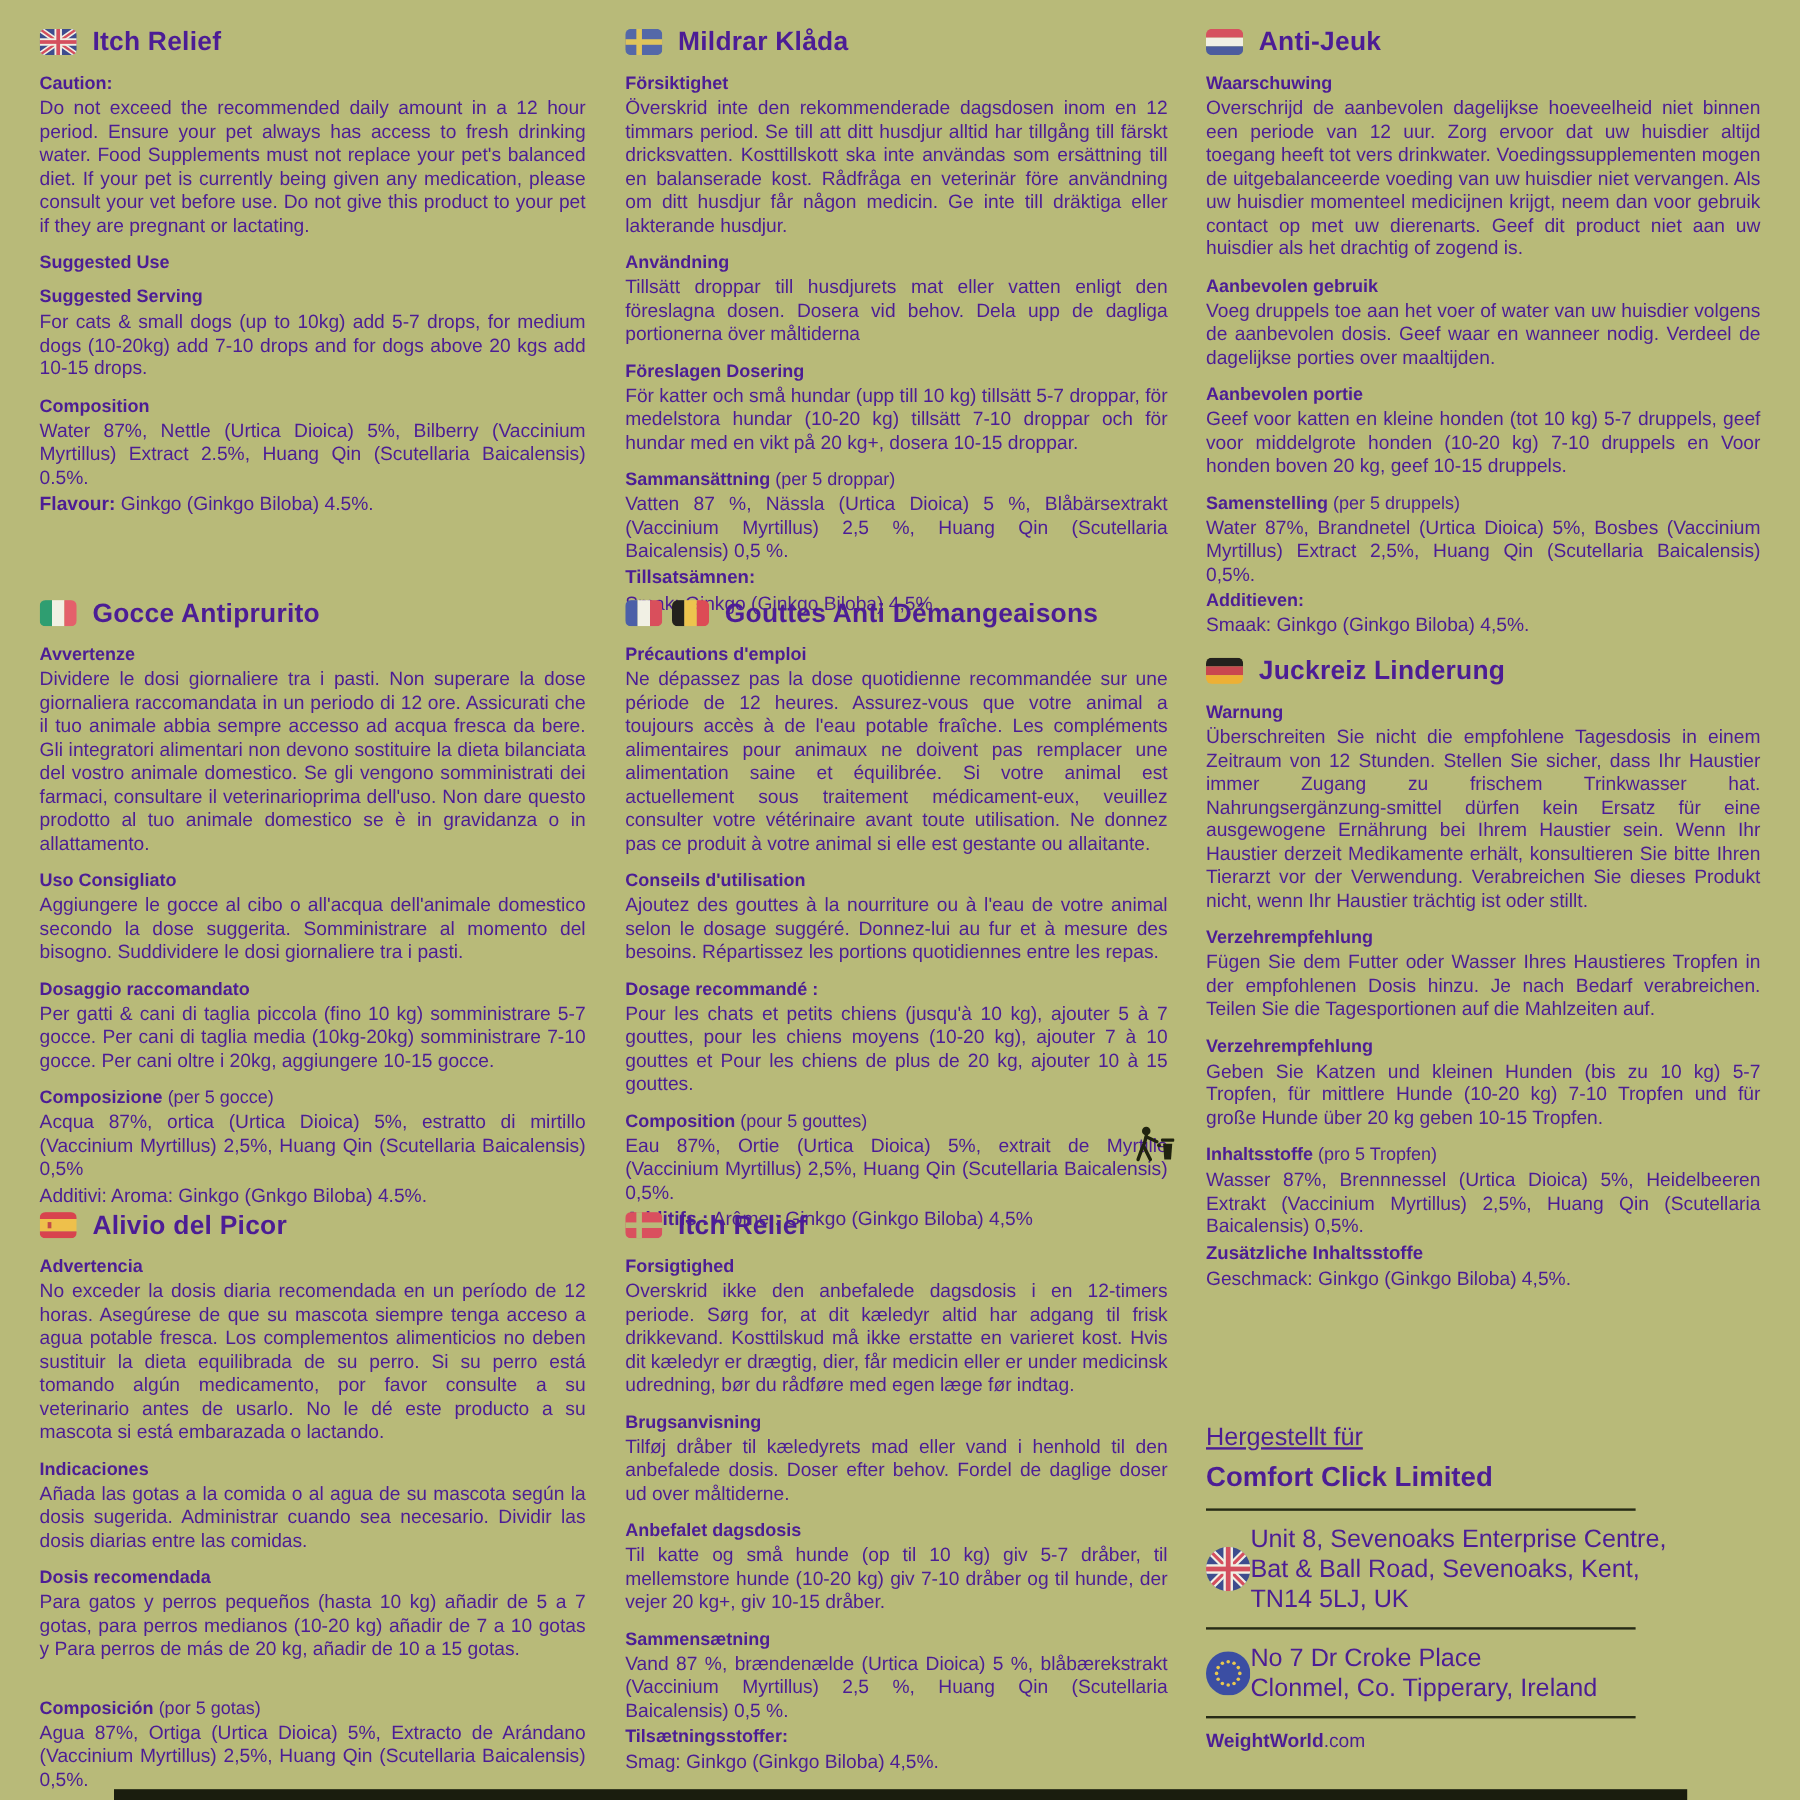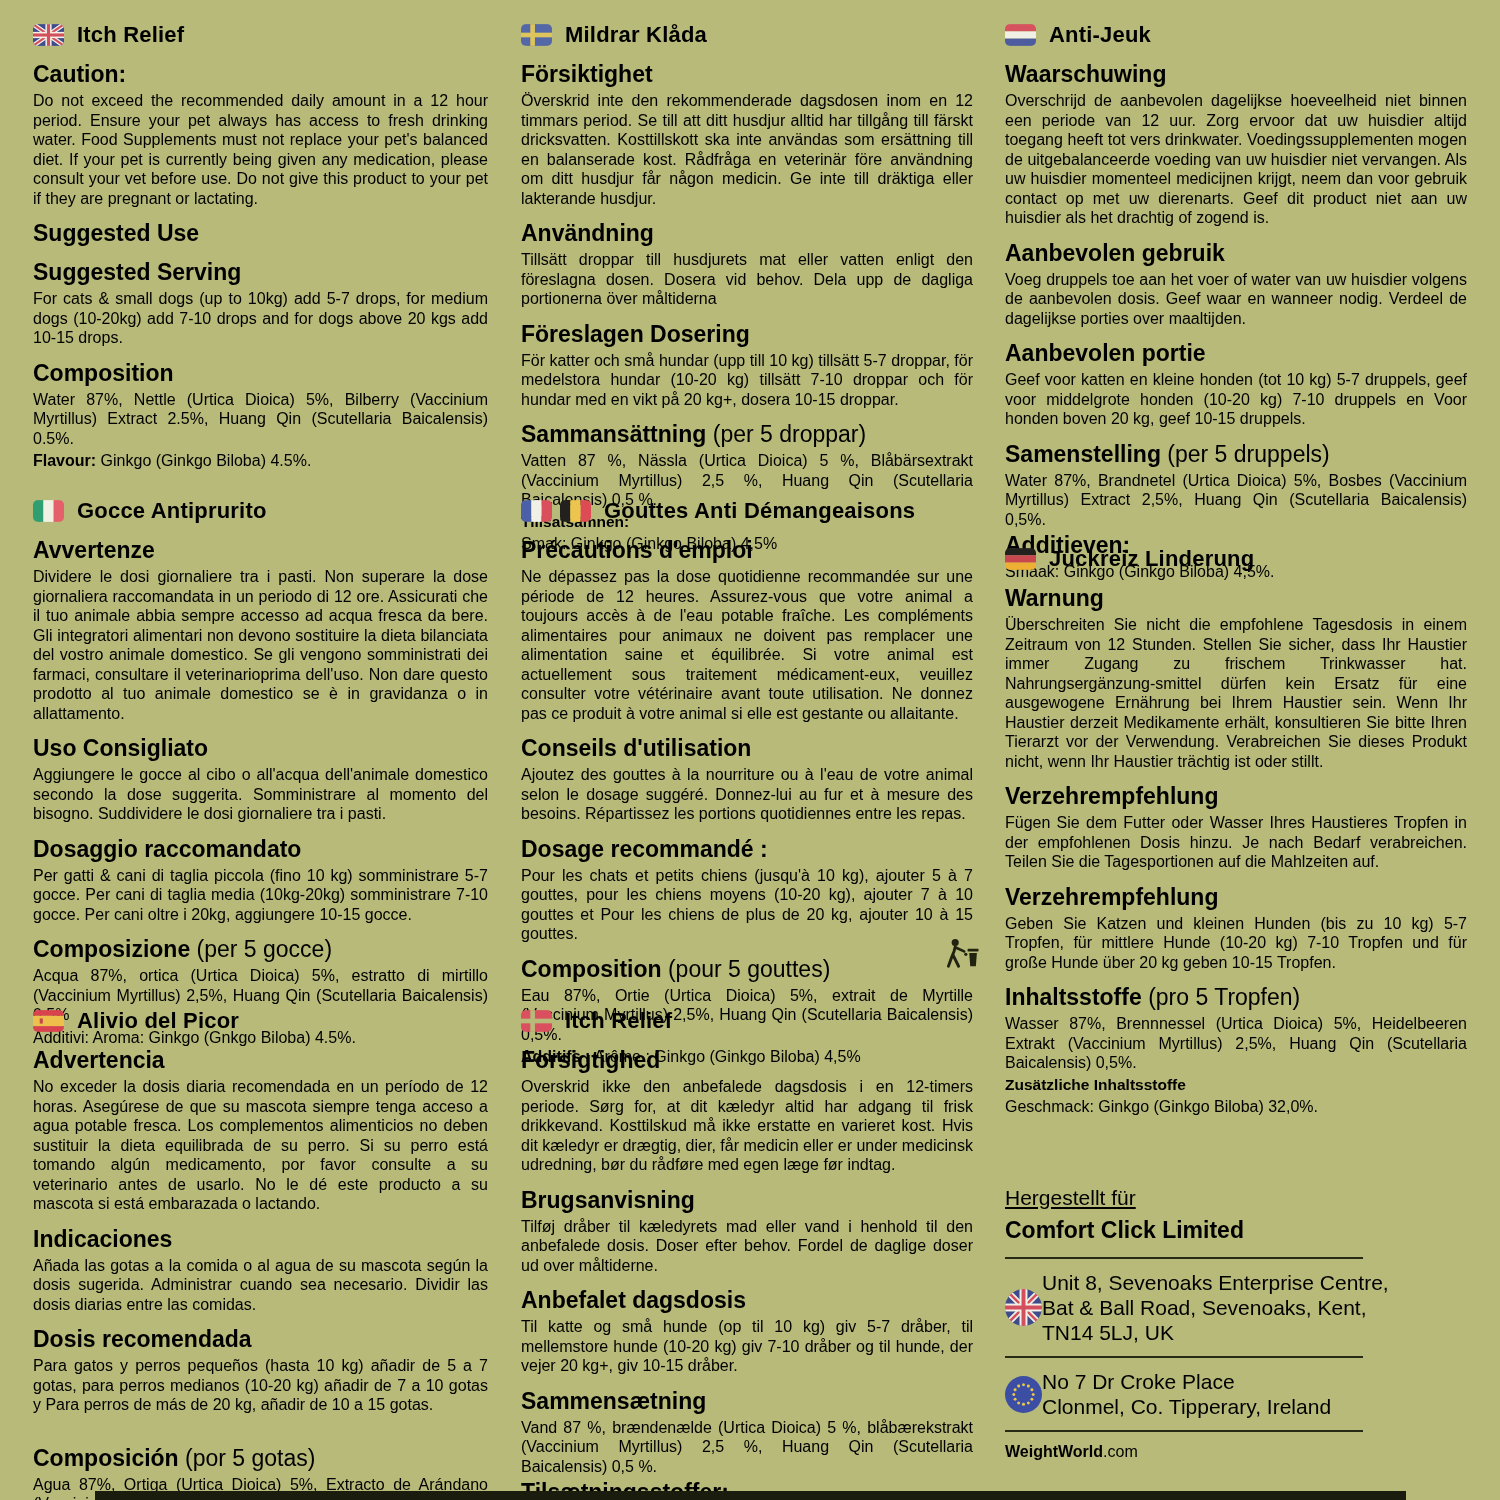--- a/index.html
+++ b/index.html
@@ -1,27 +1,27 @@
 <!DOCTYPE html>
 <html><head>
 <meta charset="utf-8">
 <style>
   html,body{margin:0;padding:0;background:#b8ba79;}
   .page{position:relative;width:1500px;height:1500px;background:#b8ba79;overflow:hidden;
-        font-family:"Liberation Sans","DejaVu Sans",sans-serif;color:#000000;}
+        font-family:"Liberation Sans","DejaVu Sans",sans-serif;color:#4c1d95;}
   .sec{position:absolute;}
   .sec-head{display:flex;align-items:center;gap:13px;margin-bottom:13px;}
   .flags{display:flex;gap:8px;align-items:center;}
   .flag{width:31px;height:22px;border-radius:5px;overflow:hidden;flex:0 0 auto;}
   .flag svg{display:block;}
   .sec-title{font-size:22px;font-weight:700;margin:0;letter-spacing:.2px;}
   .blk{margin-bottom:12px;}
   .blk.tight{margin-bottom:3px;}
   .blk.gap{margin-top:30px;}
-  .blk h3{font-size:23px;font-weight:700;margin:0 0 3px 0;}
+  .blk h3{font-size:15px;font-weight:700;margin:0 0 3px 0;}
   .blk h3.small{font-size:15.5px;}
   .blk h3 .sfx{font-weight:400;}
   .blk p{font-size:16px;line-height:19.5px;margin:0;text-align:justify;}
   .blk p .lead{font-weight:700;margin-top:32px;}
   .corner-icon{position:absolute;}
   
   .mfr{position:absolute;left:1005px;top:1150px;width:462px;}
   .made-for{font-size:21px;margin:36px 0 7px 0;text-decoration:underline;}
   .company{font-size:23px;font-weight:700;margin:0 0 13px 0;}
   .rule{border:none;border-top:2px solid #272b16;width:358px;margin:0 0 11px 0;}
@@ -249,21 +249,21 @@
         <div class="blk">
           <h3><span>Verzehrempfehlung</span></h3>
           <p><span>Geben Sie Katzen und kleinen Hunden (bis zu 10 kg) 5-7 Tropfen, für mittlere Hunde (10-20 kg) 7-10 Tropfen und für große Hunde über 20 kg geben 10-15 Tropfen.</span></p>
         </div>
         <div class="blk tight">
           <h3><span>Inhaltsstoffe</span><span class="sfx"> <span>(pro 5 Tropfen)</span></span></h3>
           <p><span>Wasser 87%, Brennnessel (Urtica Dioica) 5%, Heidelbeeren Extrakt (Vaccinium Myrtillus) 2,5%, Huang Qin (Scutellaria Baicalensis) 0,5%.</span></p>
         </div>
         <div class="blk">
           <h3 class="small"><span>Zusätzliche Inhaltsstoffe</span></h3>
-          <p><span>Geschmack: Ginkgo (Ginkgo Biloba) 32,0%.</span></p>
+          <p><span>Geschmack: Ginkgo (Ginkgo Biloba) 4,5%.</span></p>
         </div>
       </section>
       <section class="sec" style="left: 33px; top: 1008px; width: 455px;">
         <div class="sec-head">
           <span class="flags">
             <span class="flag">
               <svg width="31" height="22" viewBox="0 0 60 42">
                 <rect width="60" height="11" fill="#d8434e"></rect>
                 <rect y="11" width="60" height="20" fill="#eec04b"></rect>
                 <rect y="31" width="60" height="11" fill="#d8434e"></rect>

